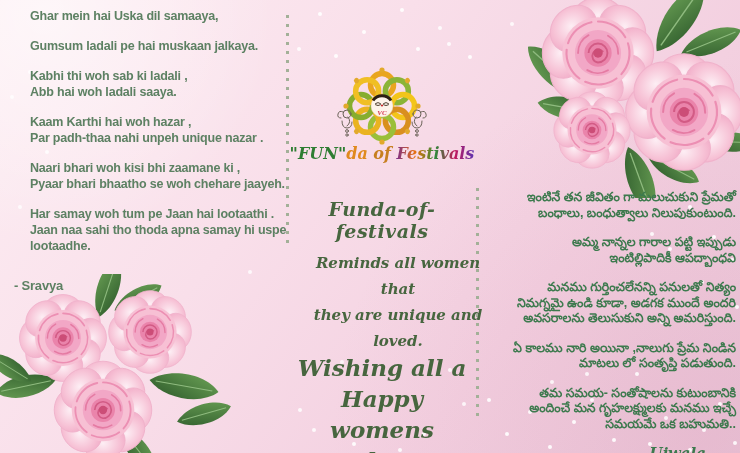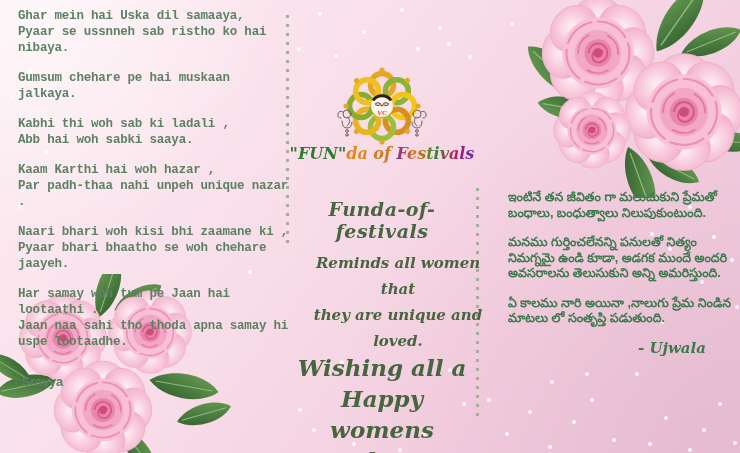--- a/index.html
+++ b/index.html
@@ -43,21 +43,21 @@
   .bouquet.tr{left:468px;top:-10px;}
   .bouquet.bl{left:-14px;top:274px;}
   .dotline{position:absolute;width:3px;
     background:repeating-linear-gradient(180deg,#a3b098 0 3px,transparent 3px 9px);}
   .dotline.l{left:286px;top:15px;height:232px;}
   .dotline.r{left:476px;top:188px;height:228px;}
 
   
   .col-left{position:absolute;left:14px;top:8px;width:278px;color:#5d8163;
     font-size:12.5px;font-weight:bold;letter-spacing:-0.2px;line-height:16px;}
-  .stanza{margin:0 0 14px 4px;font-family:Liberation Mono, monospace;}
+  .stanza{margin:0 0 14px 16px;}
   .pline{display:block;}
   .poem-sig{margin:24px 0 6px 0;font-size:13px;}
 
   
   .col-center{position:absolute;left:288px;top:0;width:188px;text-align:center;}
   .script{font-family:"DejaVu Serif","Liberation Serif",serif;font-style:italic;
     color:#47663f;font-weight:bold;}
   .logo-flower{position:absolute;left:50%;top:62px;transform:translateX(-50%);}
   .brand{position:absolute;left:0;top:144px;width:100%;
     font-family:"DejaVu Serif","Liberation Serif",serif;font-style:italic;
@@ -68,21 +68,21 @@
   .b-fest{background:linear-gradient(90deg,#7b2d8b,#e8720c,#2e8b3a,#c2185b,#5e35b1);
     -webkit-background-clip:text;background-clip:text;color:transparent;margin-top:12px;}
   .c-title{position:absolute;left:0;top:198px;width:100%;font-size:19px;letter-spacing:.5px;}
   .c-msg{position:absolute;left:16px;top:250px;width:100%;font-size:15px;line-height:26px;}
   .mline{display:block;}
   .c-wish{position:absolute;left:0;top:352px;width:100%;font-size:23px;line-height:31px;}
 
   
   .col-right{position:absolute;left:496px;top:190px;width:240px;color:#3d7a4e;
     font-size:12.5px;font-weight:600;line-height:15.5px;}
-  .tel-p{margin:0 0 14px 12px;}
+  .tel-p{margin:0 0 14px 12px;text-align:right;}
   .ujwala-sig{margin:8px 30px 0 0;text-align:right;font-size:15px;font-weight:bold;
     font-style:italic;font-family:"DejaVu Serif","Liberation Serif",serif;}
 </style>
 </head>
 <body>
 
 <div class="card">
 
   <div class="pearls"></div>
 
@@ -158,28 +158,27 @@
     <use href="#rose" transform="translate(164,58) scale(0.78)"></use>
     <use href="#rose" transform="translate(117,136) scale(0.92)"></use>
   </svg>
 
   <div class="dotline l"></div>
   <div class="dotline r"></div>
 
   <div class="col-left">
     <p class="stanza">
       <span class="pline">Ghar mein hai Uska dil samaaya,</span>
-      <span class="pline">Pyaar se ussnneh sab ristho ko hai nibaya.</span>
-    </p>
-    <p class="stanza">
-      <span class="pline">Gumsum chehare pe hai muskaan jalkaya.</span>
+    </p>
+    <p class="stanza">
+      <span class="pline">Gumsum ladali pe hai muskaan jalkaya.</span>
     </p>
     <p class="stanza">
       <span class="pline">Kabhi thi woh sab ki ladali ,</span>
-      <span class="pline">Abb hai woh sabki  saaya.</span>
+      <span class="pline">Abb hai woh ladali  saaya.</span>
     </p>
     <p class="stanza">
       <span class="pline">Kaam Karthi hai woh hazar ,</span>
       <span class="pline">Par padh-thaa nahi unpeh unique nazar .</span>
     </p>
     <p class="stanza">
       <span class="pline">Naari bhari woh kisi bhi zaamane ki ,</span>
       <span class="pline">Pyaar bhari bhaatho se woh chehare jaayeh.</span>
     </p>
     <p class="stanza">
@@ -250,18 +249,20 @@
 
     <div class="c-wish script">
       <span class="mline">Wishing all a</span>
       <span class="mline">Happy womens</span>
       <span class="mline">day</span>
     </div>
   </div>
 
   <div class="col-right">
     <p class="tel-p">ఇంటినే తన జీవితం గా మలుచుకుని ప్రేమతో బంధాలు, బంధుత్వాలు నిలుపుకుంటుంది.</p>
+    <p class="tel-p">అమ్మ నాన్నల గారాల పట్టి ఇప్పుడు ఇంటిల్లిపాదికీ ఆపద్బాంధవి</p>
     <p class="tel-p">మనము గుర్తించలేనన్ని పనులతో నిత్యం నిమగ్నమై ఉండి కూడా, అడగక ముందే అందరి అవసరాలను తెలుసుకుని అన్ని అమరిస్తుంది.</p>
     <p class="tel-p">ఏ కాలము నారి అయినా ,నాలుగు ప్రేమ నిండిన మాటలు లో సంతృప్తి పడుతుంది.</p>
+    <p class="tel-p">తమ సమయ- సంతోషాలను కుటుంబానికి అందించే మన గృహలక్ష్ములకు మనము ఇచ్చే సమయమే ఒక బహుమతి..</p>
     <p class="ujwala-sig">- Ujwala</p>
   </div>
 
 </div>
 
 </body></html>

